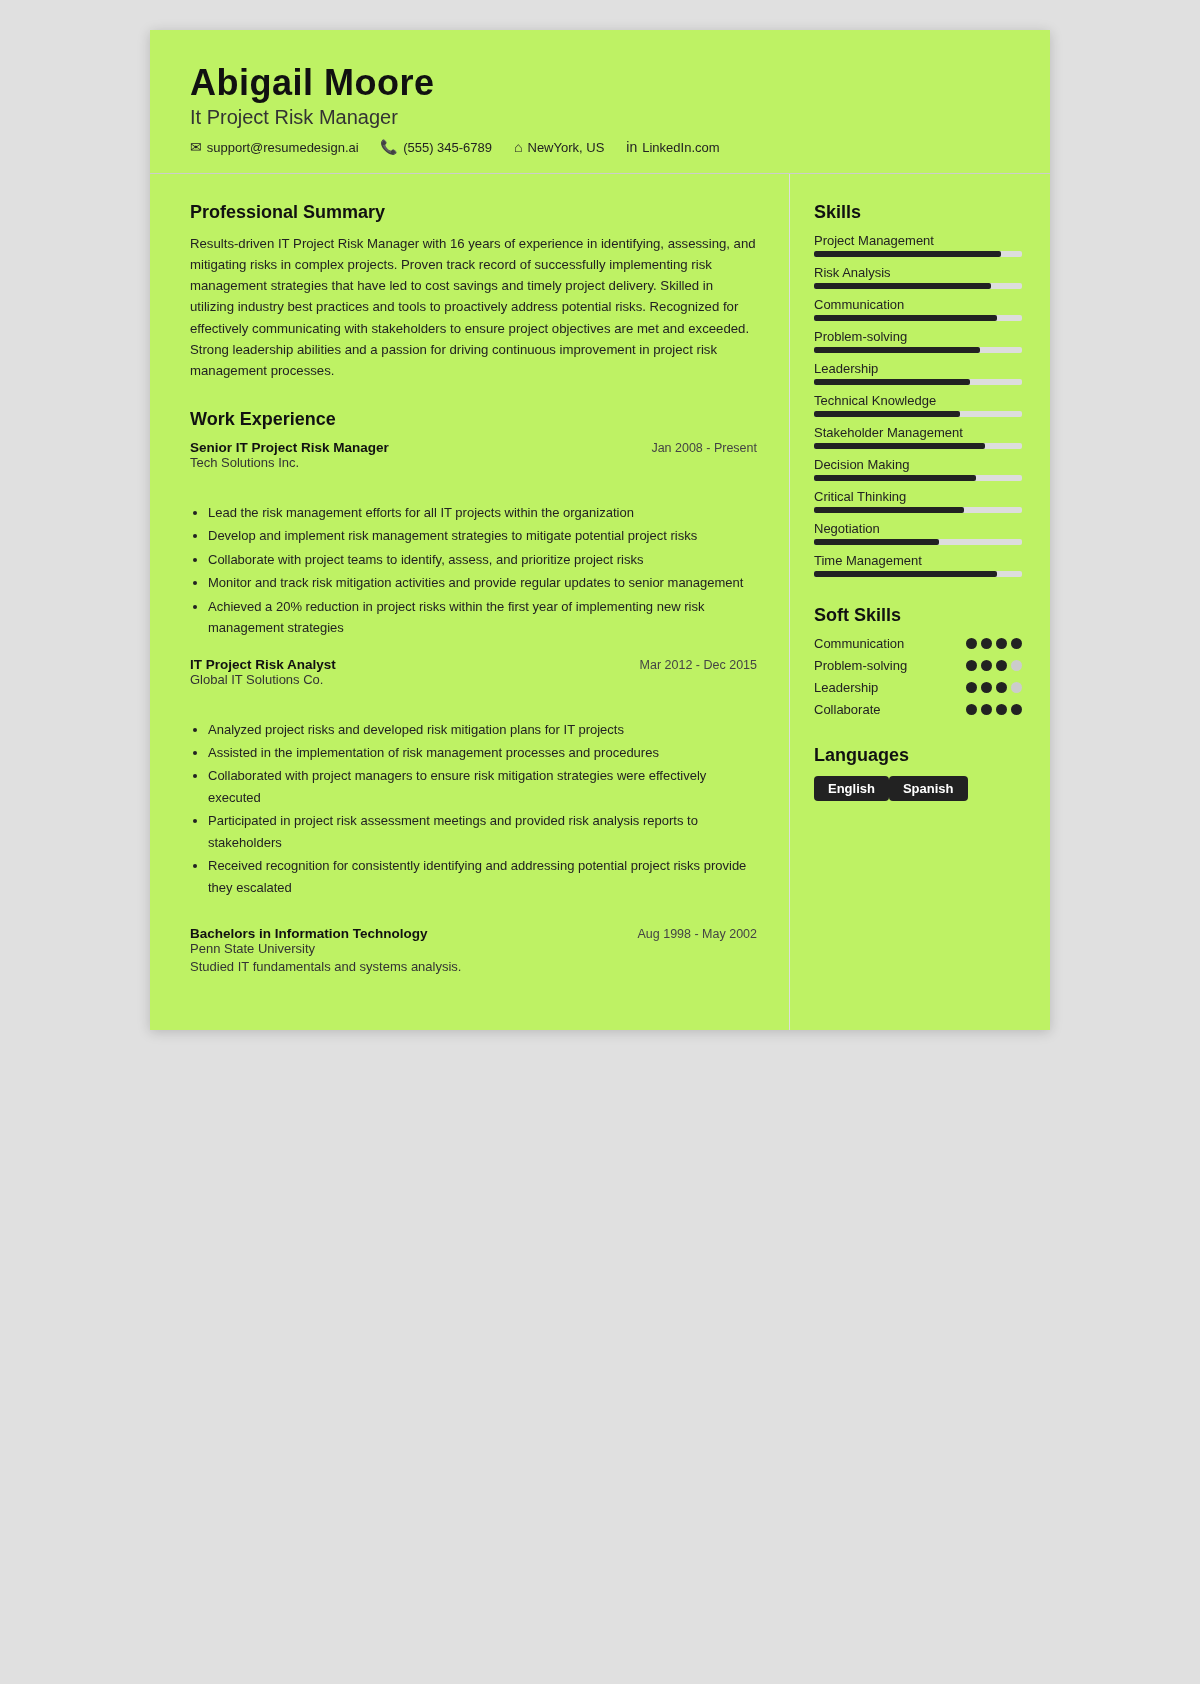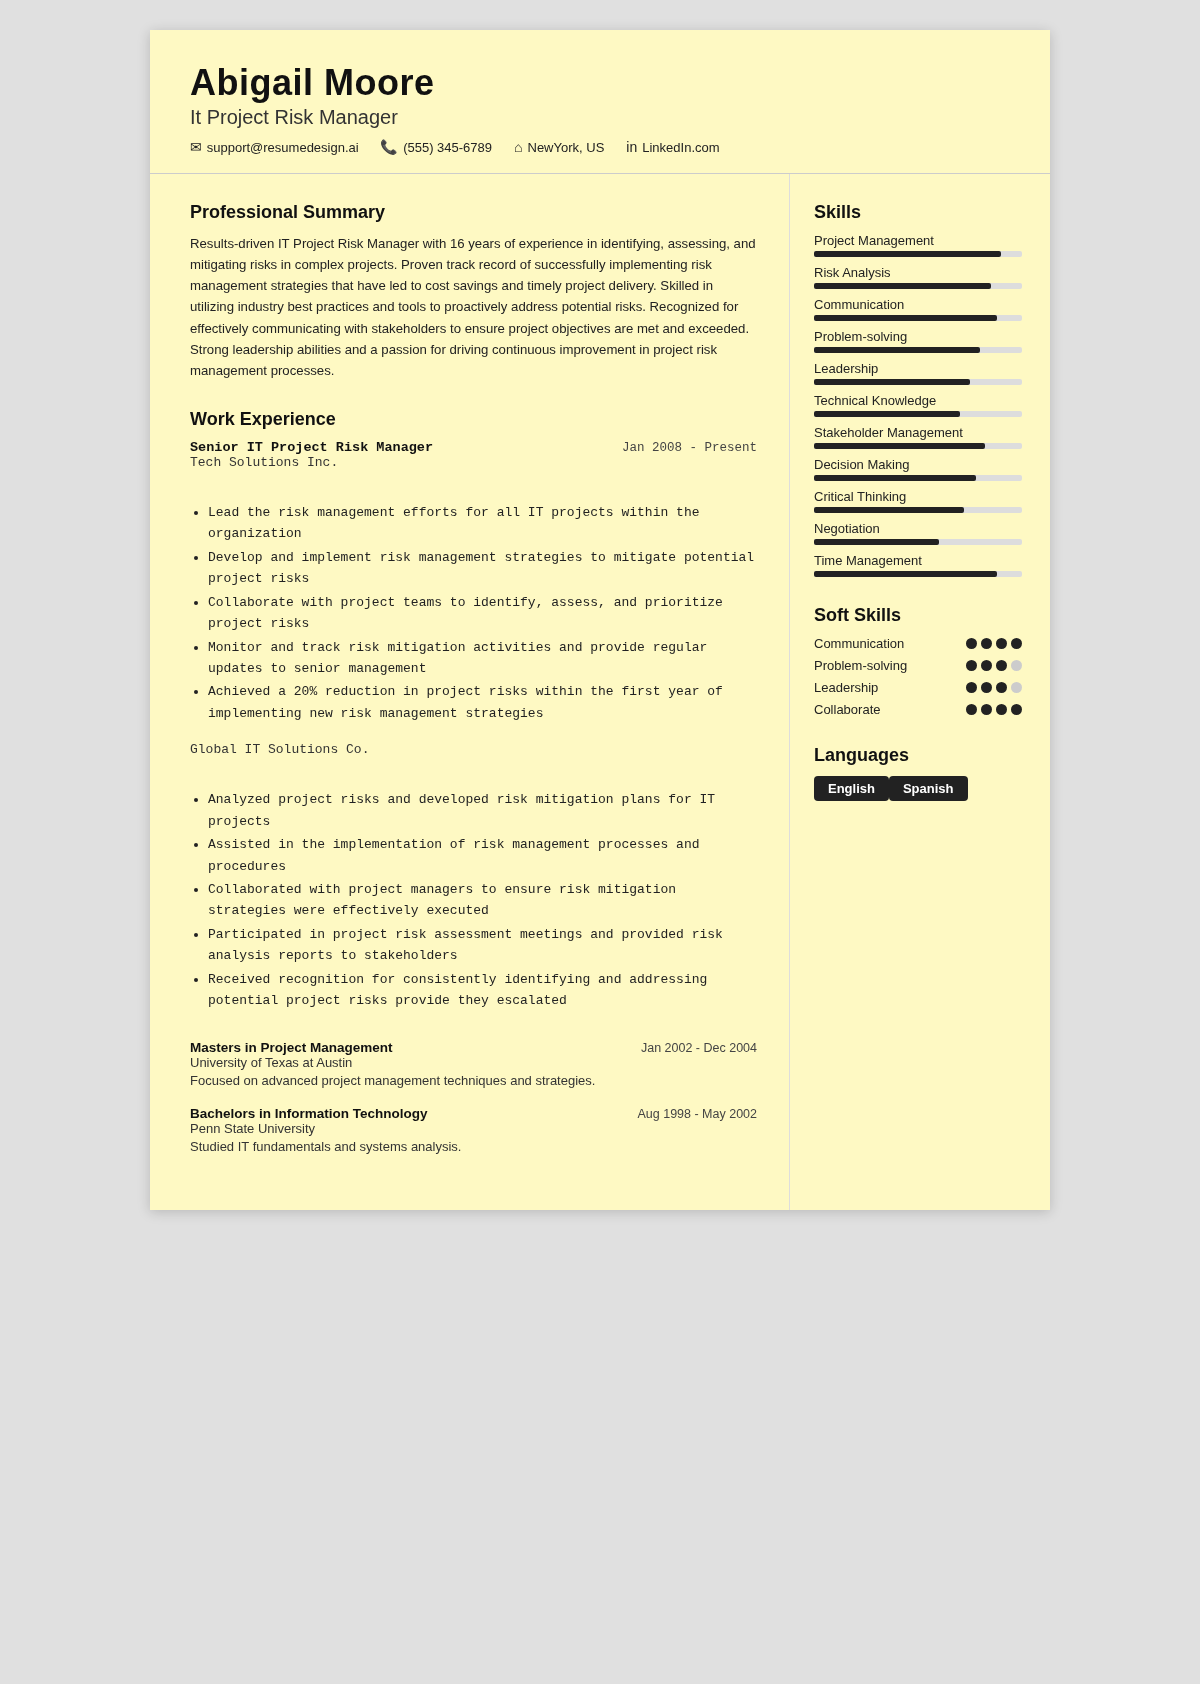--- a/index.html
+++ b/index.html
@@ -7,21 +7,21 @@
       font-family: Arial, sans-serif;
       background: #e0e0e0;
       display: flex;
       justify-content: center;
       align-items: flex-start;
       min-height: 1684px;
       padding: 30px 0;
     }
     .resume {
       width: 900px;
-      background: #fef9c3;
+      background: #bef264;
       box-shadow: 0 2px 12px rgba(0,0,0,0.18);
     }
     
     .header {
       padding: 32px 40px 18px 40px;
       border-bottom: 1px solid #ccc;
     }
     .header-name {
       font-size: 36px;
       font-weight: 900;
@@ -82,21 +82,20 @@
     
     .summary-text {
       font-size: 13.2px;
       color: #222;
       line-height: 1.6;
     }
 
     
     .job {
       margin-bottom: 18px;
-      font-family: Liberation Mono, monospace;
     }
     .job-header {
       display: flex;
       justify-content: space-between;
       align-items: baseline;
     }
     .job-title {
       font-size: 13.5px;
       font-weight: 900;
       color: #111;
@@ -256,44 +255,40 @@
     <div class="job-company">Tech Solutions Inc.</div>
     <ul class="job-bullets">
       <li>Lead the risk management efforts for all IT projects within the organization</li>
                 <li>Develop and implement risk management strategies to mitigate potential project risks</li>
                 <li>Collaborate with project teams to identify, assess, and prioritize project risks</li>
                 <li>Monitor and track risk mitigation activities and provide regular updates to senior management</li>
                 <li>Achieved a 20% reduction in project risks within the first year of implementing new risk management strategies</li>
     </ul>
   </div>
             <div class="job">
+    <div class="job-header">
+      <span class="job-title">IT Project Risk Analyst</span>
+      <span class="job-date">Mar 2012 - Dec 2015</span>
+    </div>
     <div class="job-company">Global IT Solutions Co.</div>
     <ul class="job-bullets">
       <li>Analyzed project risks and developed risk mitigation plans for IT projects</li>
                 <li>Assisted in the implementation of risk management processes and procedures</li>
                 <li>Collaborated with project managers to ensure risk mitigation strategies were effectively executed</li>
                 <li>Participated in project risk assessment meetings and provided risk analysis reports to stakeholders</li>
                 <li>Received recognition for consistently identifying and addressing potential project risks provide they escalated</li>
     </ul>
   </div>
           </div>
       </div>
 
       <div class="section">
         <div id="edu-container">
             <div class="edu-item">
     <div class="edu-header">
-      <span class="edu-degree">Masters in Project Management</span>
-      <span class="edu-date">Jan 2002 - Dec 2004</span>
-    </div>
-    <div class="edu-school">University of Texas at Austin</div>
-    <div class="edu-desc">Focused on advanced project management techniques and strategies.</div>
-  </div>
-            <div class="edu-item">
-    <div class="edu-header">
       <span class="edu-degree">Bachelors in Information Technology</span>
       <span class="edu-date">Aug 1998 - May 2002</span>
     </div>
     <div class="edu-school">Penn State University</div>
     <div class="edu-desc">Studied IT fundamentals and systems analysis.</div>
   </div>
           </div>
       </div>
 
     </div>

